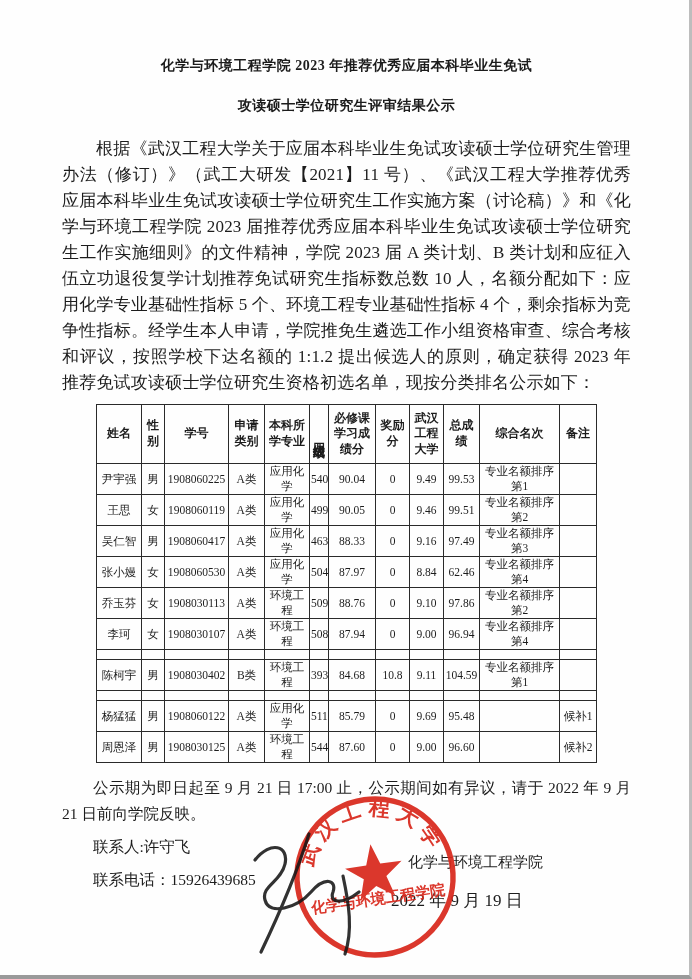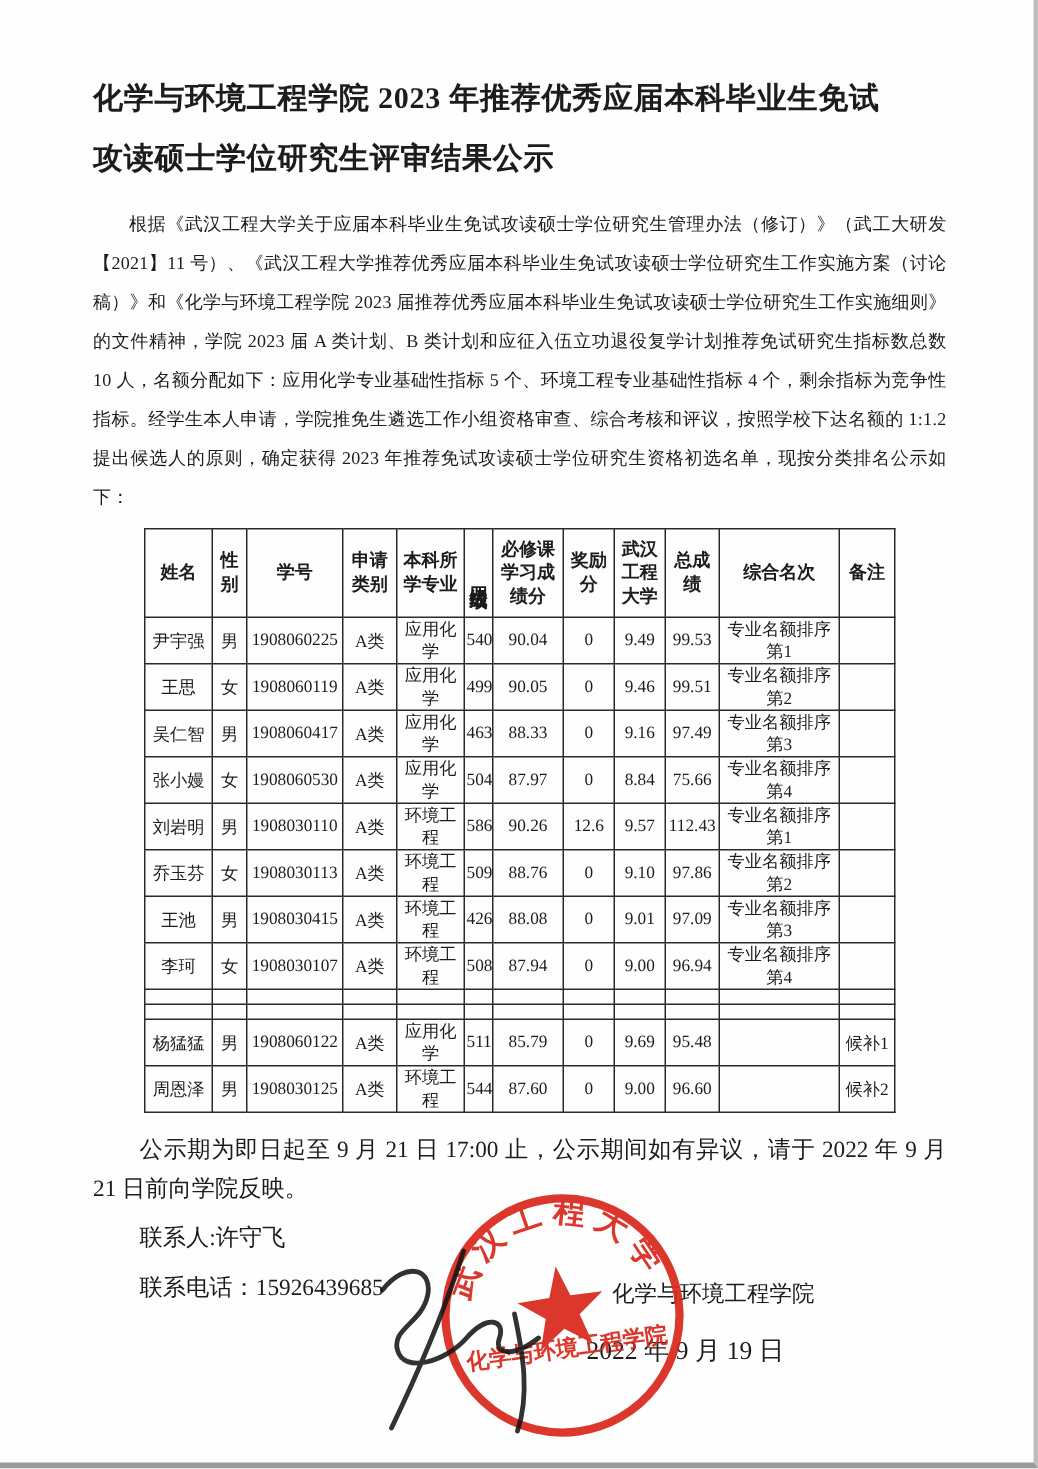--- a/index.html
+++ b/index.html
@@ -3,22 +3,22 @@
 <meta charset="utf-8">
 <style>
   html,body { margin:0; padding:0; background:#ffffff; }
   body { font-family:"Liberation Serif","DejaVu Serif",serif; }
   .page {
     position:relative; width:692px; height:979px; background:#fefefe;
     box-sizing:border-box; padding:46px 58px 0 62px; overflow:hidden;
     border-right:3px solid #bdbdbd; border-bottom:4px solid #9a9a9a;
     color:#1c1c1c;
   }
-  .title-line { text-align:left; font-weight:bold; font-size:20px; line-height:40px; letter-spacing:0.5px; }
-  .intro { margin:10px 0 0 0; font-size:12px; line-height:26px; text-align:justify; text-indent:2em; letter-spacing:0.2px; }
+  .title-line { text-align:center; font-weight:bold; font-size:14px; line-height:40px; letter-spacing:0.5px; }
+  .intro { margin:10px 0 0 0; font-size:17px; line-height:26px; text-align:justify; text-indent:2em; letter-spacing:0.2px; }
   table.results { width:500px; margin:8px auto 0; border-collapse:collapse; table-layout:fixed; }
   .results th, .results td { border:1px solid #2a2a2a; text-align:center; vertical-align:middle; padding:0 1px; overflow:hidden; }
   .results th { font-size:12px; line-height:1.3; height:58px; font-weight:bold; }
   .results td { font-size:11.5px; height:19px; }
   .results tr.sep td { height:9px; }
   .vert { writing-mode:vertical-rl; text-orientation:upright; letter-spacing:1px; display:inline-block; line-height:1; }
   .notice { margin:12px 0 0 0; font-size:15.5px; line-height:26px; text-align:justify; text-indent:2em; }
   .contact { margin:7px 0 0 0; font-size:15.5px; line-height:26px; text-indent:2em; }
   .signoff-unit { position:absolute; left:408px; top:853px; font-size:15px; white-space:nowrap; }
   .signoff-date { position:absolute; left:391px; top:889px; font-size:17px; white-space:nowrap; }
@@ -113,67 +113,39 @@
         <tr>
           <td>张小嫚</td>
           <td>女</td>
           <td>1908060530</td>
           <td>A类</td>
           <td>应用化学</td>
           <td>504</td>
           <td>87.97</td>
           <td>0</td>
           <td>8.84</td>
-          <td>75.66</td>
+          <td>62.46</td>
           <td>专业名额排序第4</td>
-          <td></td>
-        </tr>
-        <tr>
-          <td>刘岩明</td>
-          <td>男</td>
-          <td>1908030110</td>
-          <td>A类</td>
-          <td>环境工程</td>
-          <td>586</td>
-          <td>90.26</td>
-          <td>12.6</td>
-          <td>9.57</td>
-          <td>112.43</td>
-          <td>专业名额排序第1</td>
           <td></td>
         </tr>
         <tr>
           <td>乔玉芬</td>
           <td>女</td>
           <td>1908030113</td>
           <td>A类</td>
           <td>环境工程</td>
           <td>509</td>
           <td>88.76</td>
           <td>0</td>
           <td>9.10</td>
           <td>97.86</td>
           <td>专业名额排序第2</td>
           <td></td>
         </tr>
         <tr>
-          <td>王池</td>
-          <td>男</td>
-          <td>1908030415</td>
-          <td>A类</td>
-          <td>环境工程</td>
-          <td>426</td>
-          <td>88.08</td>
-          <td>0</td>
-          <td>9.01</td>
-          <td>97.09</td>
-          <td>专业名额排序第3</td>
-          <td></td>
-        </tr>
-        <tr>
           <td>李珂</td>
           <td>女</td>
           <td>1908030107</td>
           <td>A类</td>
           <td>环境工程</td>
           <td>508</td>
           <td>87.94</td>
           <td>0</td>
           <td>9.00</td>
           <td>96.94</td>
@@ -185,20 +157,34 @@
           <td></td>
           <td></td>
           <td></td>
           <td></td>
           <td></td>
           <td></td>
           <td></td>
           <td></td>
           <td></td>
           <td></td>
+          <td></td>
+        </tr>
+        <tr>
+          <td>陈柯宇</td>
+          <td>男</td>
+          <td>1908030402</td>
+          <td>B类</td>
+          <td>环境工程</td>
+          <td>393</td>
+          <td>84.68</td>
+          <td>10.8</td>
+          <td>9.11</td>
+          <td>104.59</td>
+          <td>专业名额排序第1</td>
           <td></td>
         </tr>
         <tr class="sep">
           <td></td>
           <td></td>
           <td></td>
           <td></td>
           <td></td>
           <td></td>
           <td></td>

